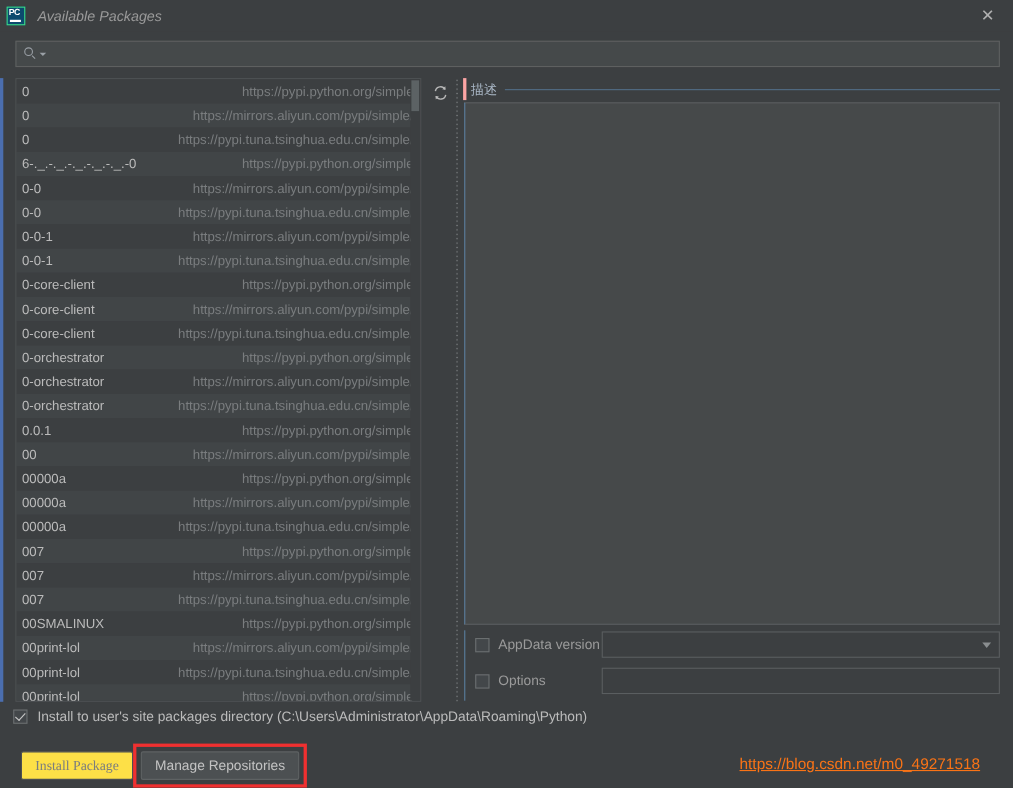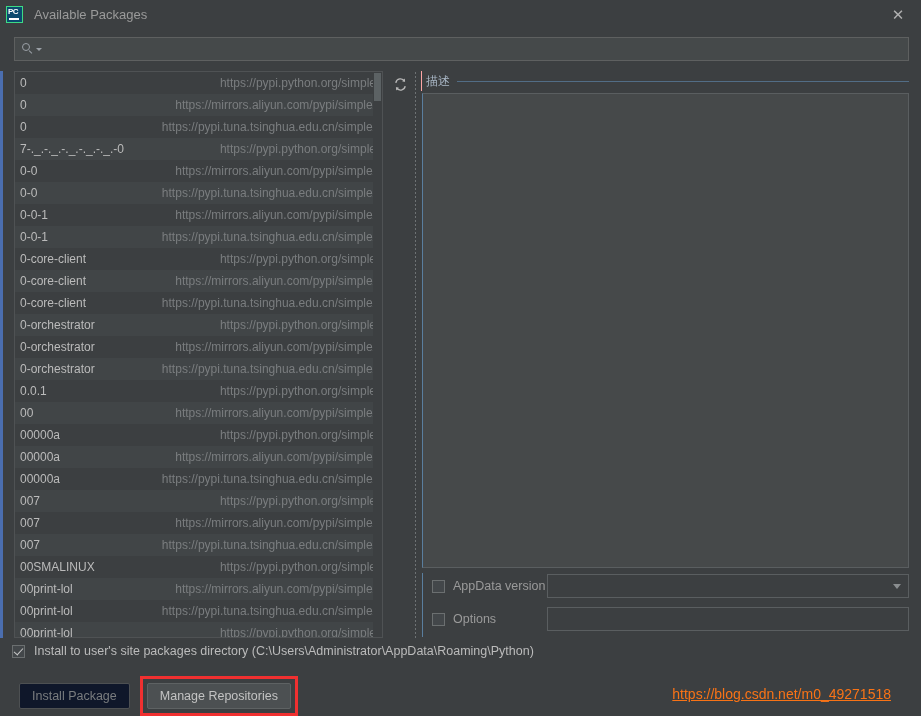--- a/index.html
+++ b/index.html
@@ -32,20 +32,21 @@
     letter-spacing: -0.5px; line-height: 9px;
   }
   .pc-logo .pc-bar {
     position: absolute; bottom: 2px; left: 2px;
     width: 10px; height: 2px; background: #ffffff;
   }
   .titlebar-title {
     margin-left: 11px;
     font-size: 13px;
     color: #9a9a9a;
+    font-style: italic;
   }
   .close-btn {
     position: absolute; right: 0; top: 0;
     width: 46px; height: 29px;
     display: flex; align-items: center; justify-content: center;
     color: #b0b0b0; font-size: 15px; line-height: 1;
     cursor: pointer;
   }
 
   
@@ -154,21 +155,21 @@
   }
 
   
   .desc-panel {
     position: absolute; top: 71px; left: 421px;
     width: 488px; height: 567px;
   }
   .desc-header {
     height: 20px;
     display: flex; align-items: center;
-    border-left: 1px solid #fca5a5;
+    border-left: 3px solid #fca5a5;
     padding-left: 4px;
   }
   .desc-label {
     font-size: 12px; color: #a9b7c6;
     white-space: nowrap;
   }
   .desc-rule {
     flex: 1; height: 1px; background: #5a7e9e; margin-left: 7px;
     opacity: 0.75;
   }
@@ -250,27 +251,27 @@
     border-radius: 2px;
     color: #c3c3c3;
     font-size: 12.5px;
     font-family: inherit;
     display: flex; align-items: center; justify-content: center;
     cursor: pointer;
     white-space: nowrap;
   }
   .btn.disabled {
     color: #7a7d7f;
-    background: #0f172a;
+    background: #fde047;
     border-color: #4d5052;
     cursor: default;
+    font-family: Liberation Serif, serif;
   }
   .btn-highlight-wrap {
     position: relative;
-    margin-left: 10px;
     padding: 4px;
     border: 3px solid #f03030;
   }
   .watermark {
     position: absolute; right: 30px; top: 686px;
     font-size: 14px; color: #f97316;
     white-space: nowrap;
     text-decoration: underline;
   }
 </style>
@@ -307,21 +308,21 @@
       </div>
       <div class="pkg-row alt">
         <span class="pkg-name">0</span>
         <span class="pkg-url">https://mirrors.aliyun.com/pypi/simple/</span>
       </div>
       <div class="pkg-row even">
         <span class="pkg-name">0</span>
         <span class="pkg-url">https://pypi.tuna.tsinghua.edu.cn/simple/</span>
       </div>
       <div class="pkg-row alt">
-        <span class="pkg-name">7-._.-._.-._.-._.-._.-0</span>
+        <span class="pkg-name">6-._.-._.-._.-._.-._.-0</span>
         <span class="pkg-url">https://pypi.python.org/simple</span>
       </div>
       <div class="pkg-row even">
         <span class="pkg-name">0-0</span>
         <span class="pkg-url">https://mirrors.aliyun.com/pypi/simple/</span>
       </div>
       <div class="pkg-row alt">
         <span class="pkg-name">0-0</span>
         <span class="pkg-url">https://pypi.tuna.tsinghua.edu.cn/simple/</span>
       </div>

